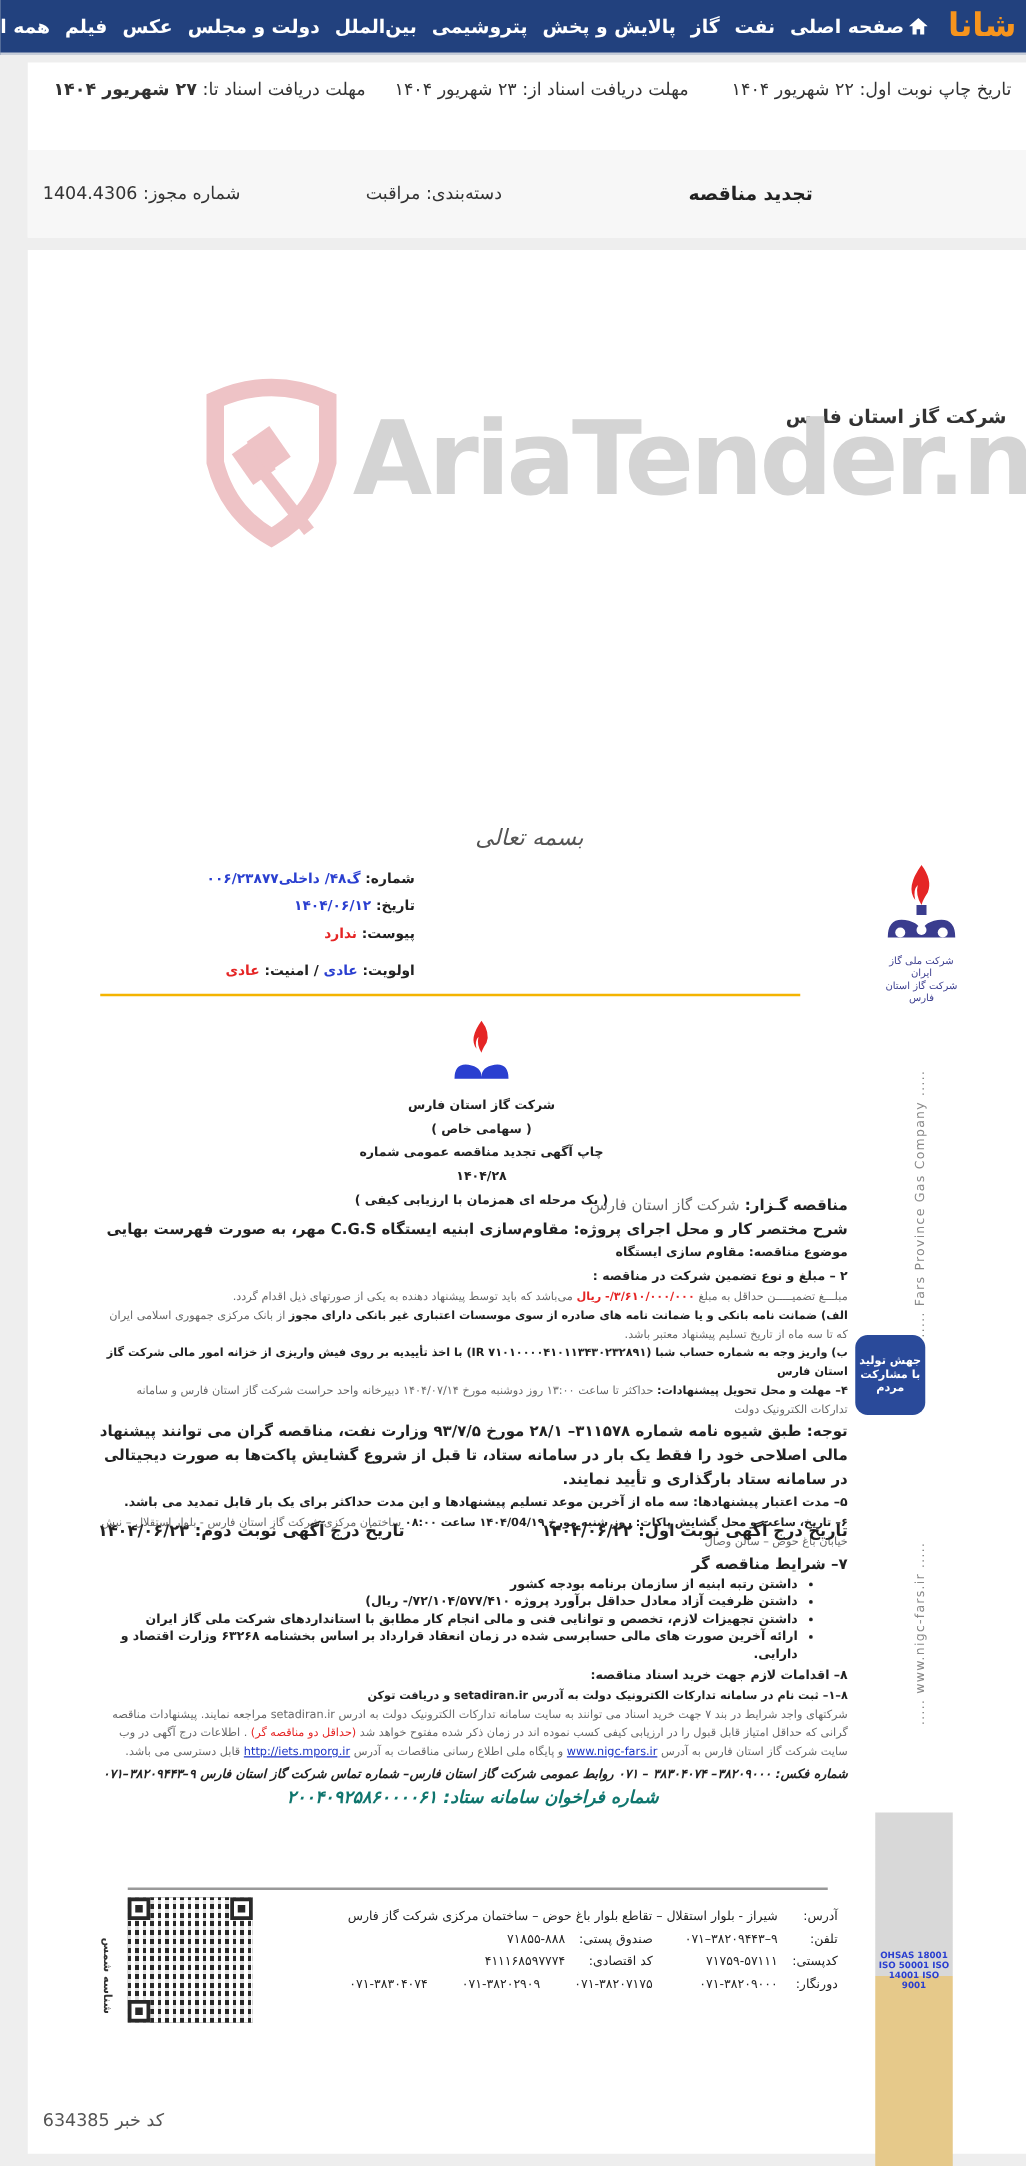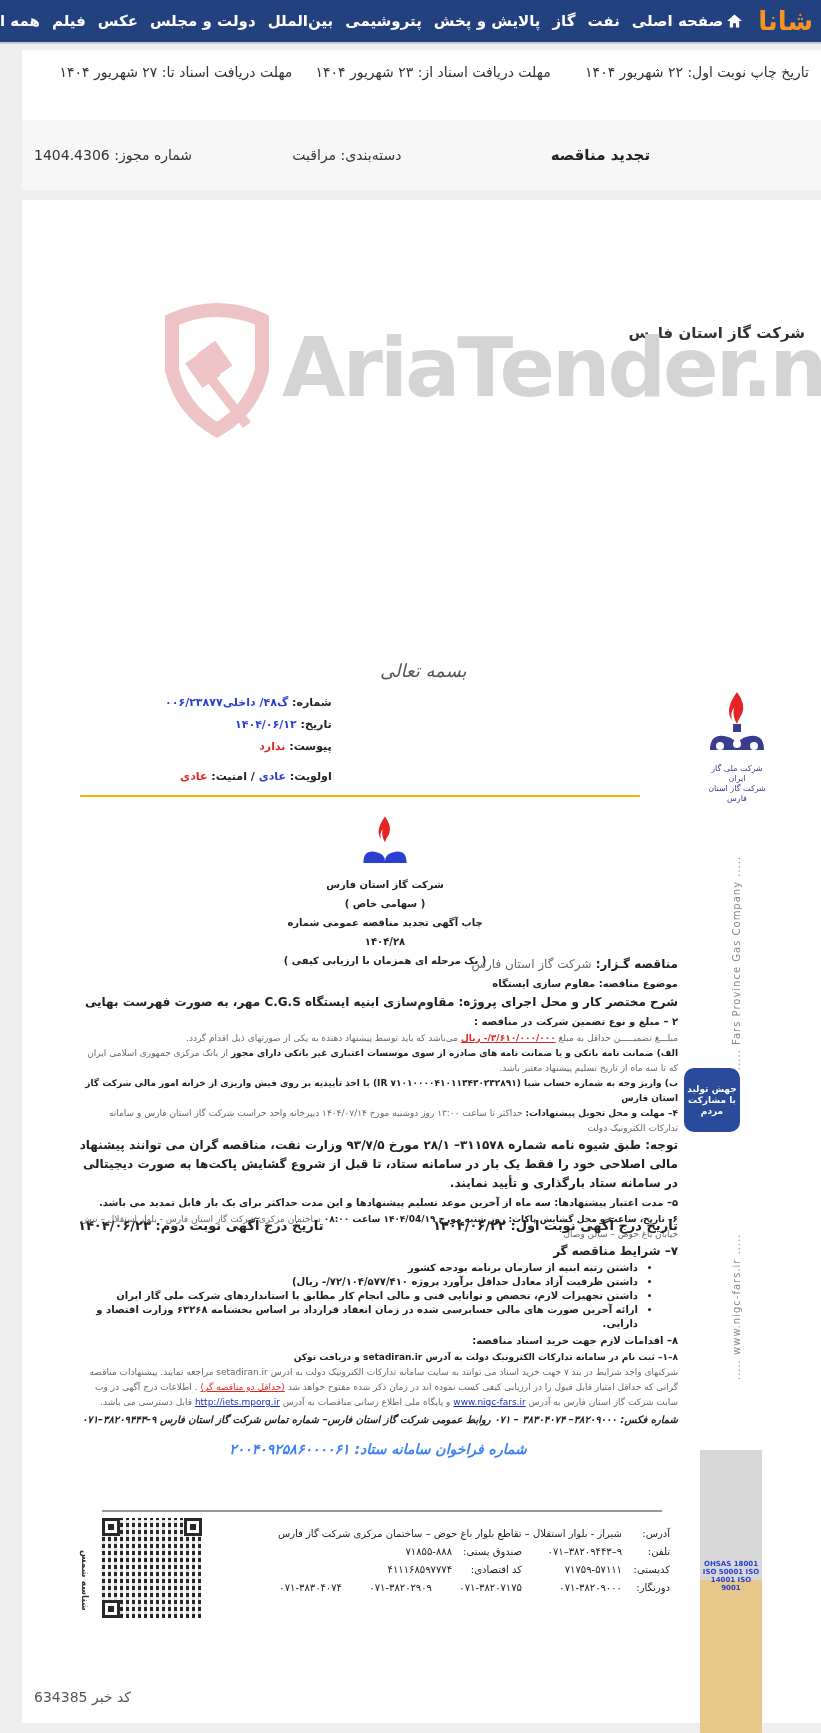--- a/index.html
+++ b/index.html
@@ -11,21 +11,21 @@
     .logo { width: 56px; height: 34px; display: flex; align-items: center; justify-content: center; margin-left: 10px; }
     .logo span { color: #f7941d; font-weight: bold; font-size: 26px; letter-spacing: -2px; font-family: "DejaVu Sans", sans-serif; }
     .nav-items { display: flex; align-items: center; gap: 0; flex: 1; }
     .nav-item { color: #fff; font-weight: bold; font-size: 15px; padding: 0 6px; white-space: nowrap; cursor: pointer; display: flex; align-items: center; gap: 4px; }
     .home-icon { width: 15px; height: 14px; }
 
     
     .info-card { position: absolute; top: 50px; left: 22px; width: 799px; background: #fff; }
     .info-row1 { display: flex; height: 70px; padding: 10px 12px 0 12px; font-size: 14px; }
     .info-row1 .cell { flex: 1; line-height: 24px; color: #333; }
-    .info-row1 .cell b { font-weight: normal; margin-top: 28px; }
+    .info-row1 .cell b { font-weight: bold; margin-top: 28px; }
     .info-row2 { display: flex; height: 70px; background: #f7f7f7; align-items: center; padding: 0 12px; font-size: 14px; }
     .info-row2 .cell { flex: 1; text-align: left; }
     .info-row2 .cell.renew { font-weight: bold; font-size: 15px; color: #222; }
 
     
     .main-card { position: absolute; top: 200px; left: 22px; width: 799px; height: 1523px; background: #fff; }
     .title { position: absolute; top: 22px; right: 16px; width: 760px; font-size: 32px; font-weight: bold; line-height: 46px; color: #333; text-align: right; }
     .company { position: absolute; top: 124px; right: 16px; font-size: 15px; font-weight: bold; color: #333; }
 
     .watermark { position: absolute; top: 100px; left: 130px; width: 620px; height: 140px; pointer-events: none; }
@@ -45,27 +45,27 @@
     .ref-block .red { color: #e52525; }
     .gold-line { position: absolute; left: 30px; top: 345px; width: 560px; height: 2px; background: #f4b400; }
 
     .center-head { position: absolute; left: 220px; top: 365px; width: 230px; text-align: center; font-size: 10px; font-weight: bold; line-height: 19px; color: #222; }
     .center-head .flame-logo { height: 56px; position: relative; margin-bottom: 4px; }
 
     .body-text { position: absolute; right: 112px; top: 505px; width: 600px; font-size: 10px; color: #222; line-height: 19px; }
     .body-text p { margin: 0; }
     .body-text .b { font-weight: bold; }
     .body-text .g { color: #666; font-weight: normal; }
-    .body-text .red { color: #e52525; font-weight: bold; text-decoration: underline; }
+    .body-text .red { color: #e52525; font-weight: bold; }
     .body-text .lg { font-size: 12px; }
     .body-text .u { text-decoration: underline; }
     .body-text .link { color: #1a33c4; text-decoration: underline; font-weight: normal; }
     .body-text ul { list-style: disc; padding-right: 40px; font-weight: bold; font-size: 10px; line-height: 14px; }
     .body-text .small { font-size: 9px; line-height: 15px; }
-    .setad { font-size: 14px; color: #3b82f6; font-weight: bold; font-style: italic; text-align: center; margin-top: 11px; }
+    .setad { font-size: 14px; color: #0f766e; font-weight: bold; font-style: italic; text-align: center; margin-top: 0; }
 
     .dates-row { position: absolute; top: 768px; right: 112px; width: 600px; display: flex; justify-content: space-between; font-size: 13px; font-weight: bold; color: #222; }
 
     .footer-line { position: absolute; left: 52px; top: 1060px; width: 560px; height: 2px; background: #999; }
     .footer-addr { position: absolute; right: 120px; top: 1075px; width: 420px; font-size: 10px; line-height: 18px; color: #222; }
     .footer-addr .row { display: flex; }
     .footer-addr .lbl { width: 48px; flex-shrink: 0; }
     .footer-addr .v { width: 100px; flex-shrink: 0; }
     .qr { position: absolute; left: 52px; top: 1068px; width: 100px; height: 100px; background:
       repeating-linear-gradient(90deg, #111 0 3px, #fff 3px 6px),
@@ -185,22 +185,22 @@
         </svg>
       </div>
       <div>شرکت گاز استان فارس</div>
       <div>( سهامی خاص )</div>
       <div>چاپ آگهی تجدید مناقصه عمومی شماره ۱۴۰۴/۲۸</div>
       <div>( یک مرحله ای همزمان با ارزیابی کیفی )</div>
     </div>
 
     <div class="body-text">
       <p class="b lg"><span>مناقصه گـزار:</span> <span class="g">شرکت گاز استان فارس</span></p>
+      <p class="b lg">شرح مختصر کار و محل اجرای پروژه: مقاوم‌سازی ابنیه ایستگاه C.G.S مهر، به صورت فهرست بهایی</p>
       <p class="b">موضوع مناقصه: مقاوم سازی ایستگاه</p>
-      <p class="b lg">شرح مختصر کار و محل اجرای پروژه: مقاوم‌سازی ابنیه ایستگاه C.G.S مهر، به صورت فهرست بهایی</p>
       <p class="b">۲ – مبلغ و نوع تضمین شرکت در مناقصه :</p>
       <p class="small g"><span>مبلـــغ تضمیـــــن حداقل به مبلغ</span> <span class="red">۳/۶۱۰/۰۰۰/۰۰۰/- ریال</span> <span>می‌باشد که باید توسط پیشنهاد دهنده به یکی از صورتهای ذیل اقدام گردد.</span></p>
       <p class="small"><span class="b">الف) ضمانت نامه بانکی و یا ضمانت نامه های صادره از سوی موسسات اعتباری غیر بانکی دارای مجوز</span> <span class="g">از بانک مرکزی جمهوری اسلامی ایران که تا سه ماه از تاریخ تسلیم پیشنهاد معتبر باشد.</span></p>
       <p class="small b">ب) واریز وجه به شماره حساب شبا (IR ۷۱۰۱۰۰۰۰۴۱۰۱۱۳۴۳۰۲۳۲۸۹۱) با اخذ تأییدیه بر روی فیش واریزی از خزانه امور مالی شرکت گاز استان فارس</p>
       <p class="small"><span class="b">۴– مهلت و محل تحویل پیشنهادات:</span> <span class="g">حداکثر تا ساعت ۱۳:۰۰ روز دوشنبه مورخ ۱۴۰۴/۰۷/۱۴ دبیرخانه واحد حراست شرکت گاز استان فارس و سامانه تدارکات الکترونیک دولت</span></p>
       <p class="b lg">توجه: طبق شیوه نامه شماره ۳۱۱۵۷۸– ۲۸/۱ مورخ ۹۳/۷/۵ وزارت نفت، مناقصه گران می توانند پیشنهاد مالی اصلاحی خود را فقط یک بار در سامانه ستاد، تا قبل از شروع گشایش پاکت‌ها به صورت دیجیتالی در سامانه ستاد بارگذاری و تأیید نمایند.</p>
       <p class="b">۵– مدت اعتبار پیشنهادها: سه ماه از آخرین موعد تسلیم پیشنهادها و این مدت حداکثر برای یک بار قابل تمدید می باشد.</p>
       <p class="small"><span class="b">۶– تاریخ، ساعت و محل گشایش پاکات: روز شنبه مورخ ۱۴۰۴/04/۱۹ ساعت ۰۸:۰۰</span> <span class="g">ساختمان مرکزی شرکت گاز استان فارس - بلوار استقلال – نبش خیابان باغ حوض – سالن وصال</span></p>
       <p class="b lg">۷– شرایط مناقصه گر</p>
       <ul>

